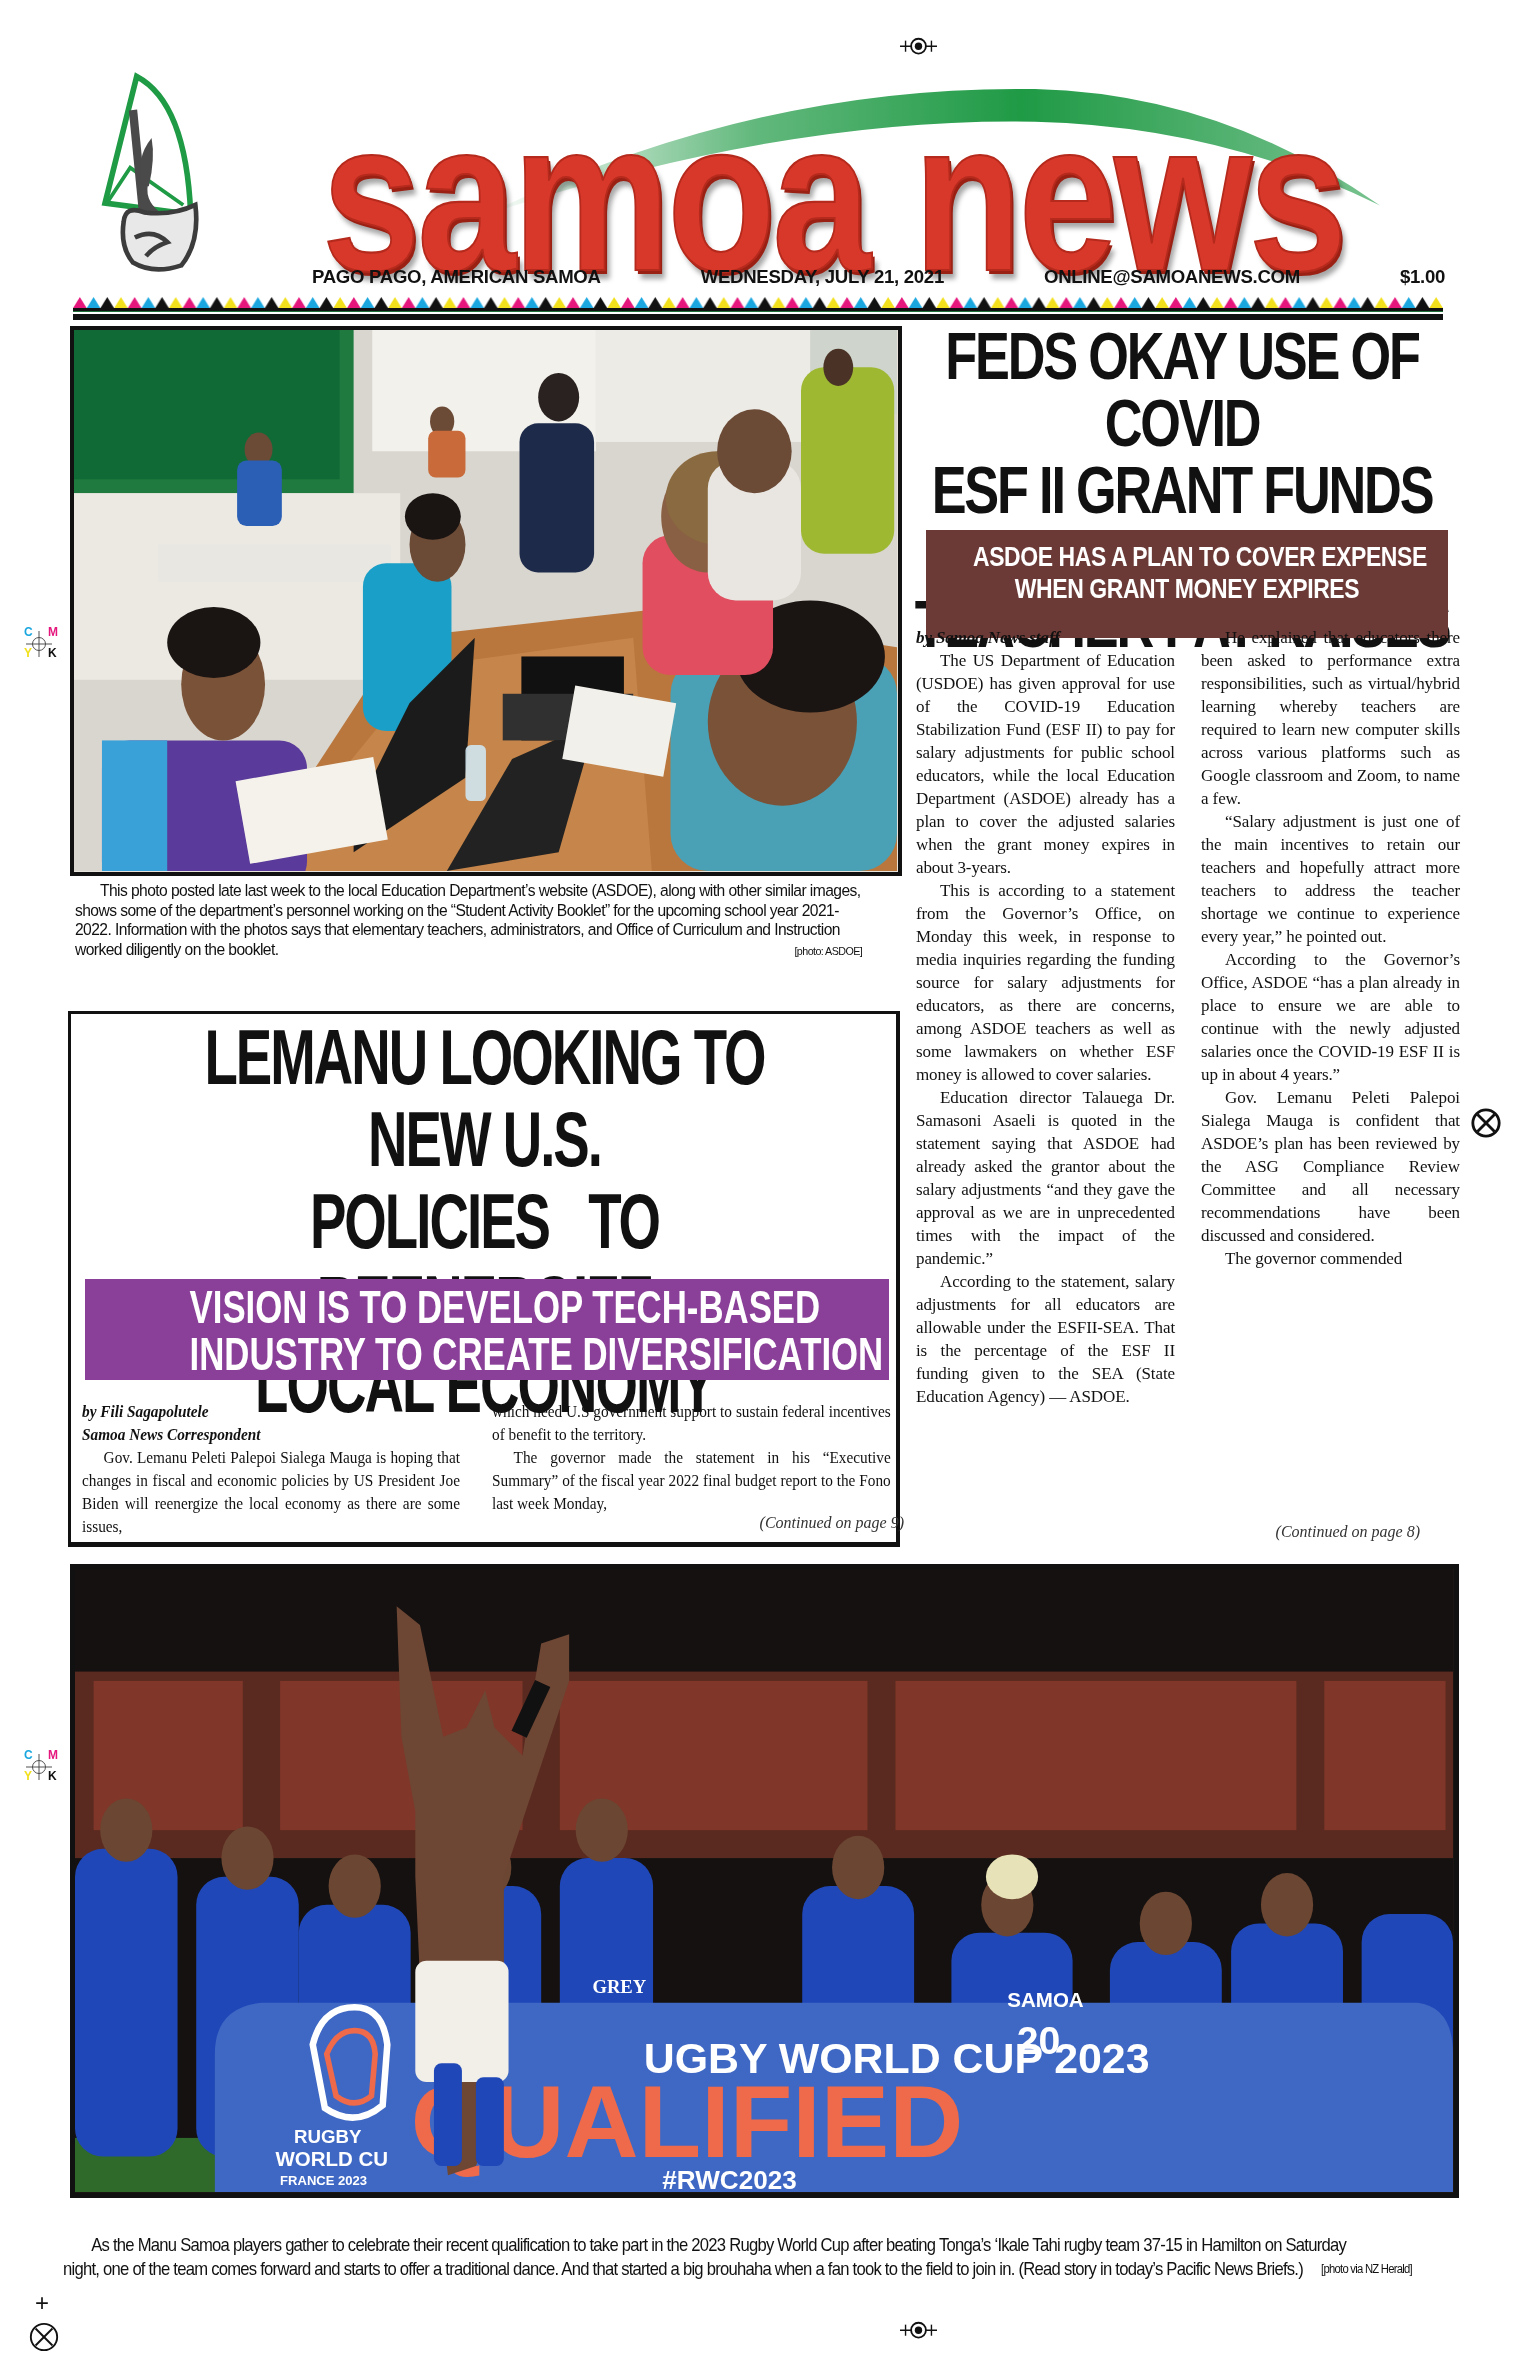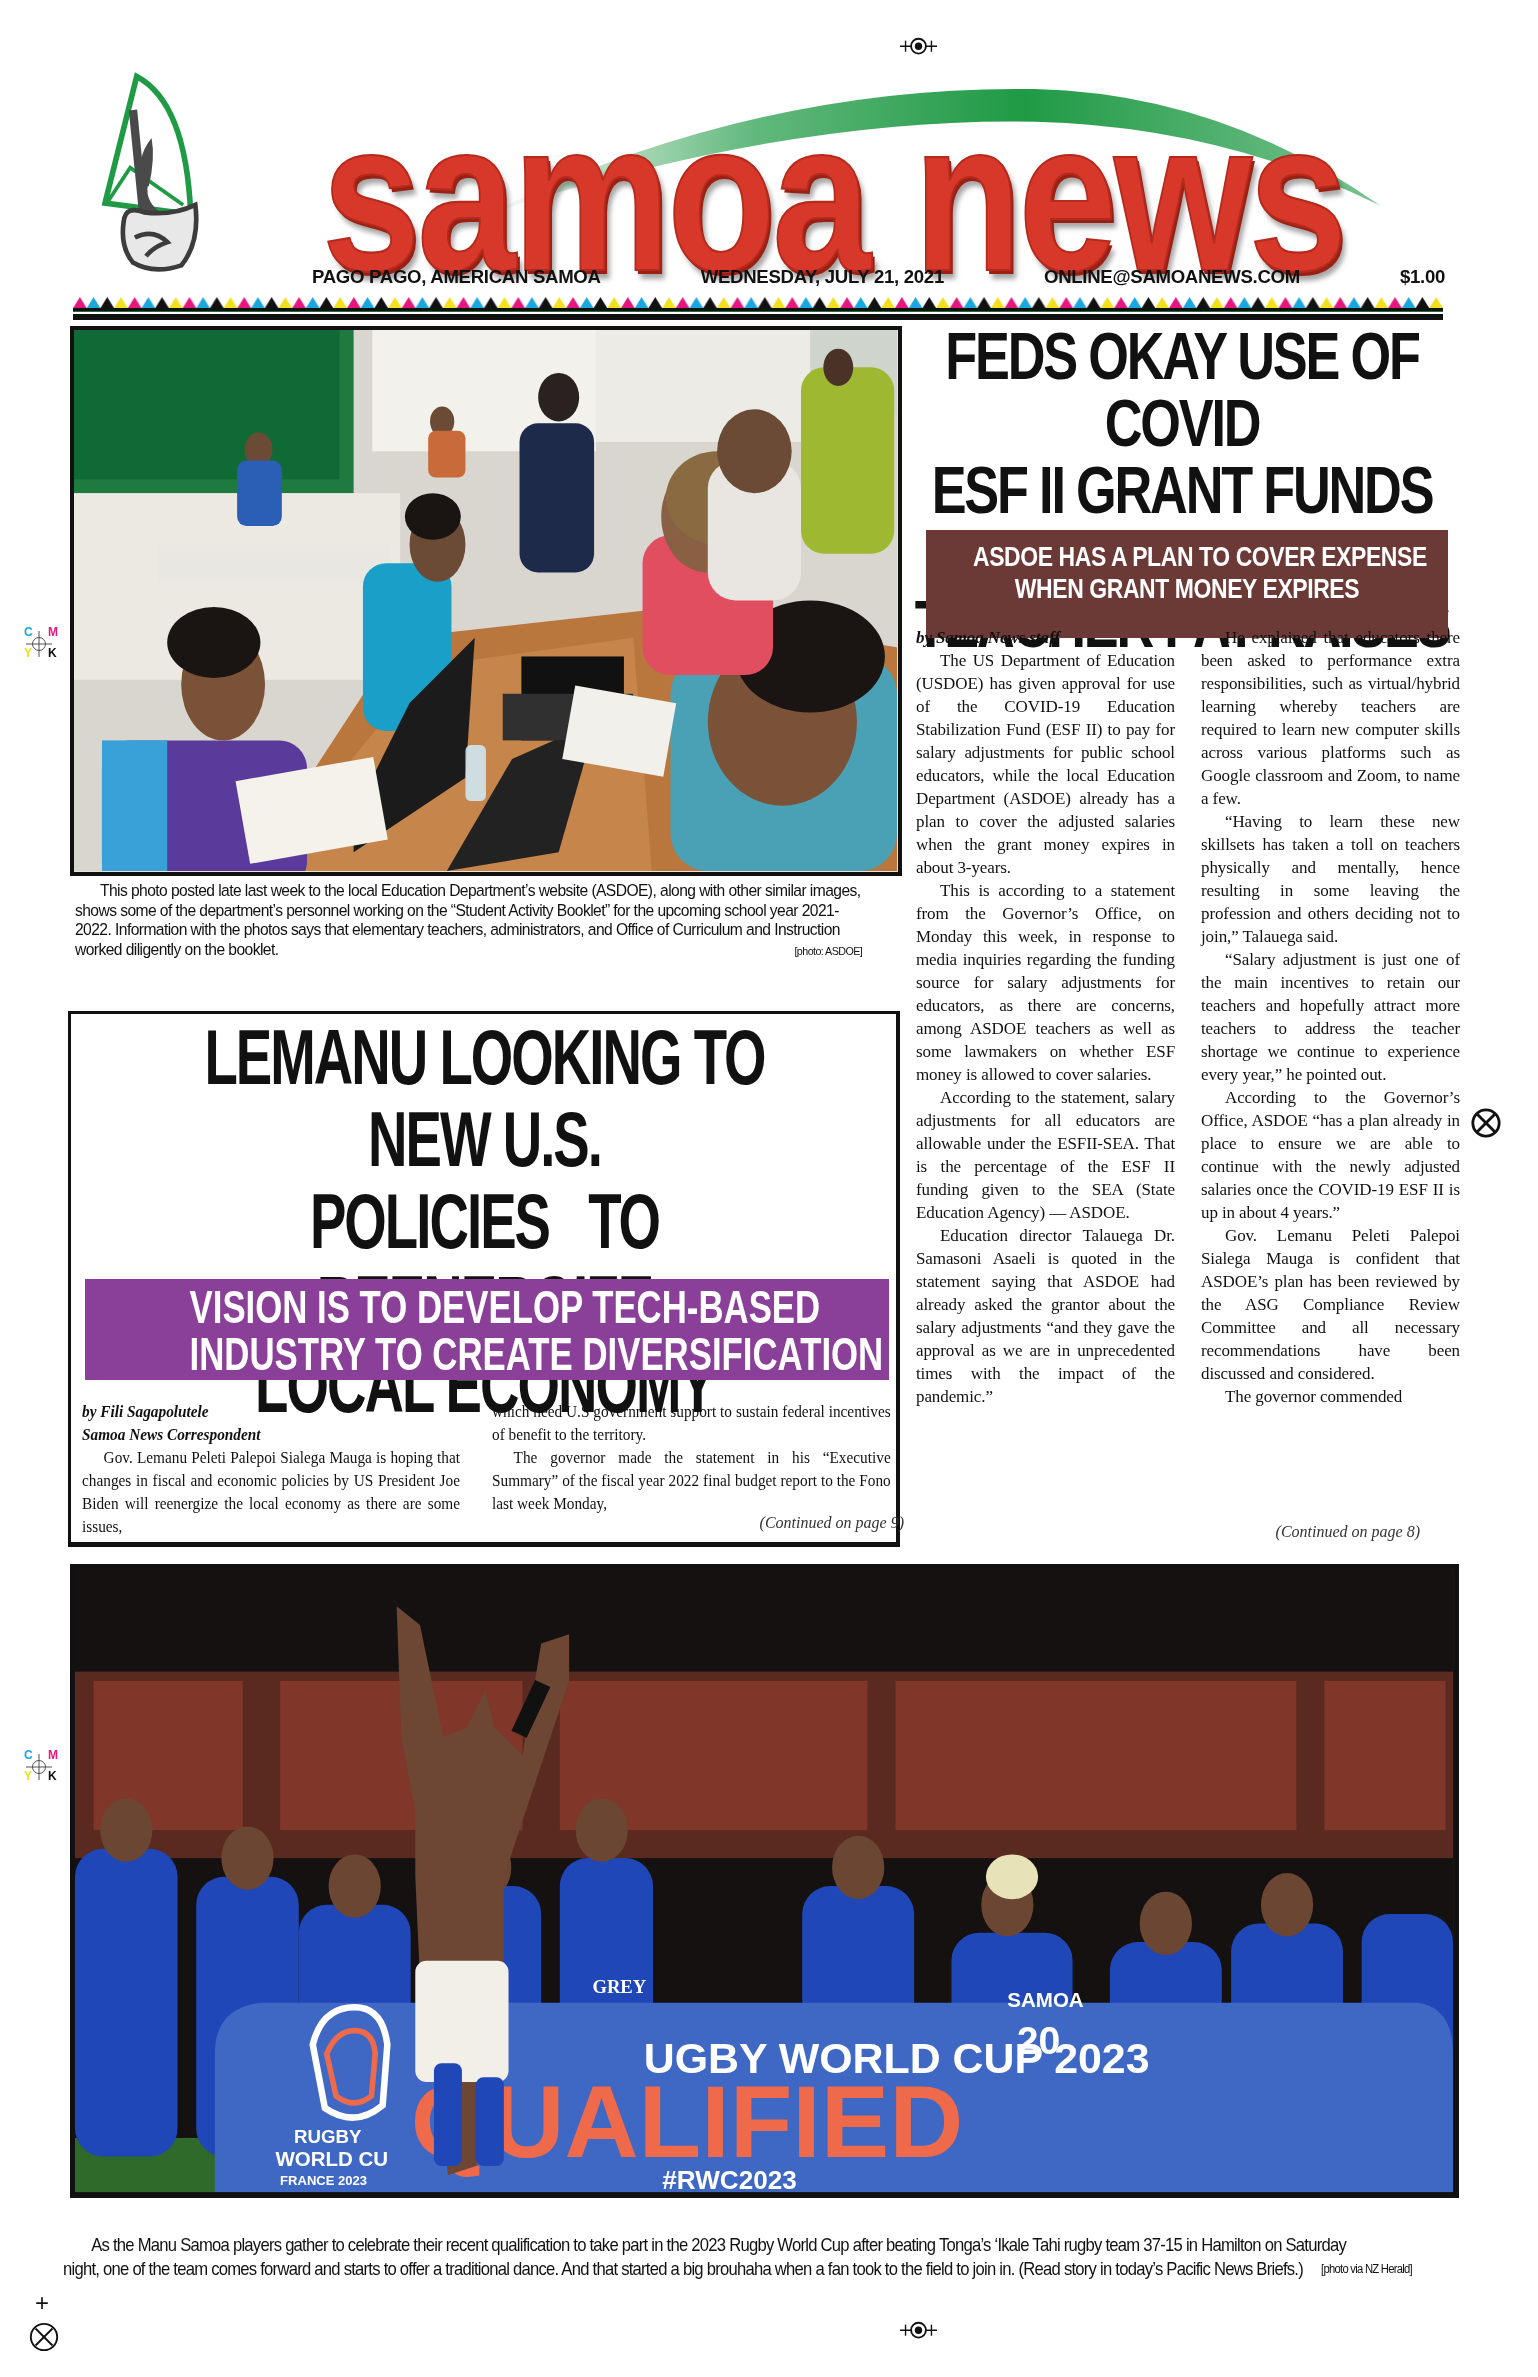--- a/index.html
+++ b/index.html
@@ -274,26 +274,25 @@
   <div>TEACHER PAY RAISES</div>
 </div>
 <div class="abs lead-deck">
   <div>ASDOE HAS A PLAN TO COVER EXPENSE</div>
   <div>WHEN GRANT MONEY EXPIRES</div>
 </div>
 <div class="abs col lead-col1">
   <p class="byline">by Samoa News staff</p>
   <p>The US Department of Education (USDOE) has given approval for use of the COVID-19 Education Stabilization Fund (ESF II) to pay for salary adjustments for public school educators, while the local Education Department (ASDOE) already has a plan to cover the adjusted salaries when the grant money expires in about 3-years.</p>
   <p>This is according to a statement from the Governor’s Office, on Monday this week, in response to media inquiries regarding the funding source for salary adjustments for educators, as there are concerns, among ASDOE teachers as well as some lawmakers on whether ESF money is allowed to cover salaries.</p>
+  <p>Education director Talauega Dr. Samasoni Asaeli is quoted in the statement saying that ASDOE had already asked the grantor about the salary adjustments “and they gave the approval as we are in unprecedented times with the impact of the pandemic.”</p>
   <p>According to the statement, salary adjustments for all educators are allowable under the ESFII-SEA. That is the percentage of the ESF II funding given to the SEA (State Education Agency) — ASDOE.</p>
-  <p>Education director Talauega Dr. Samasoni Asaeli is quoted in the statement saying that ASDOE had already asked the grantor about the salary adjustments “and they gave the approval as we are in unprecedented times with the impact of the pandemic.”</p>
 </div>
 <div class="abs col lead-col2">
   <p>He explained that educators there been asked to performance extra responsibilities, such as virtual/hybrid learning whereby teachers are required to learn new computer skills across various platforms such as Google classroom and Zoom, to name a few.</p>
-  <p>“Having to learn these new skillsets has taken a toll on teachers physically and mentally, hence resulting in some leaving the profession and others deciding not to join,” Talauega said.</p>
   <p>“Salary adjustment is just one of the main incentives to retain our teachers and hopefully attract more teachers to address the teacher shortage we continue to experience every year,” he pointed out.</p>
   <p>According to the Governor’s Office, ASDOE “has a plan already in place to ensure we are able to continue with the newly adjusted salaries once the COVID-19 ESF II is up in about 4 years.”</p>
   <p>Gov. Lemanu Peleti Palepoi Sialega Mauga is confident that ASDOE’s plan has been reviewed by the ASG Compliance Review Committee and all necessary recommendations have been discussed and considered.</p>
   <p>The governor commended</p>
 </div>
 <div class="abs cont lead-cont">(Continued on page 8)</div>
 
 <div class="abs box2"></div>
 <div class="abs hed2">
   <div>LEMANU LOOKING TO NEW U.S.</div>

